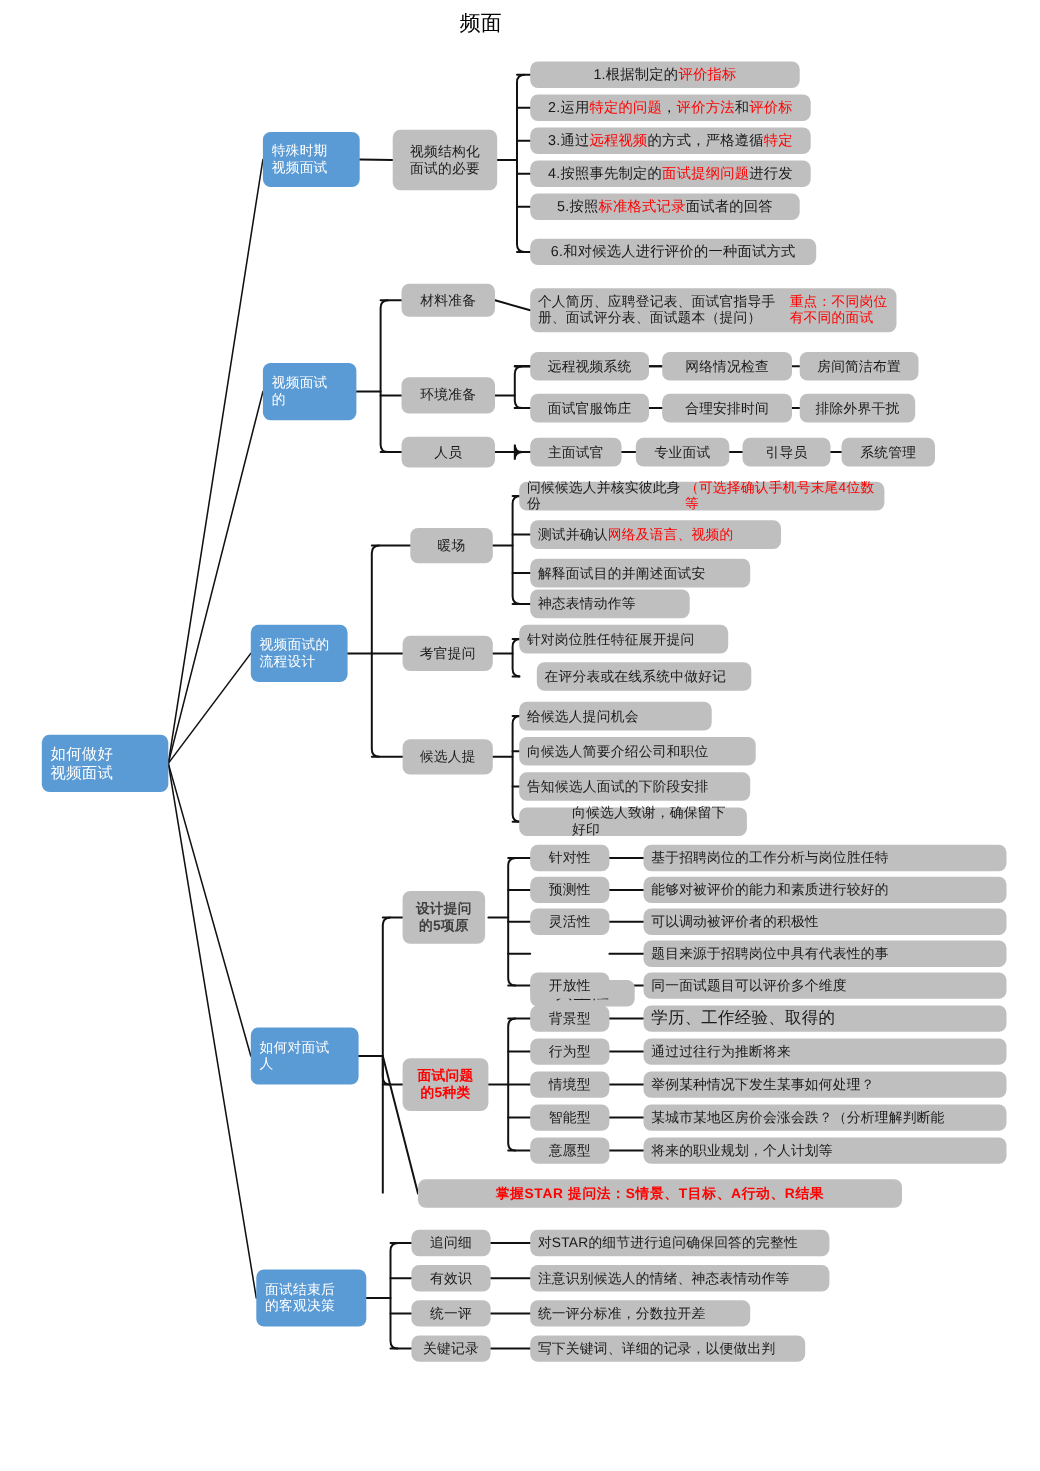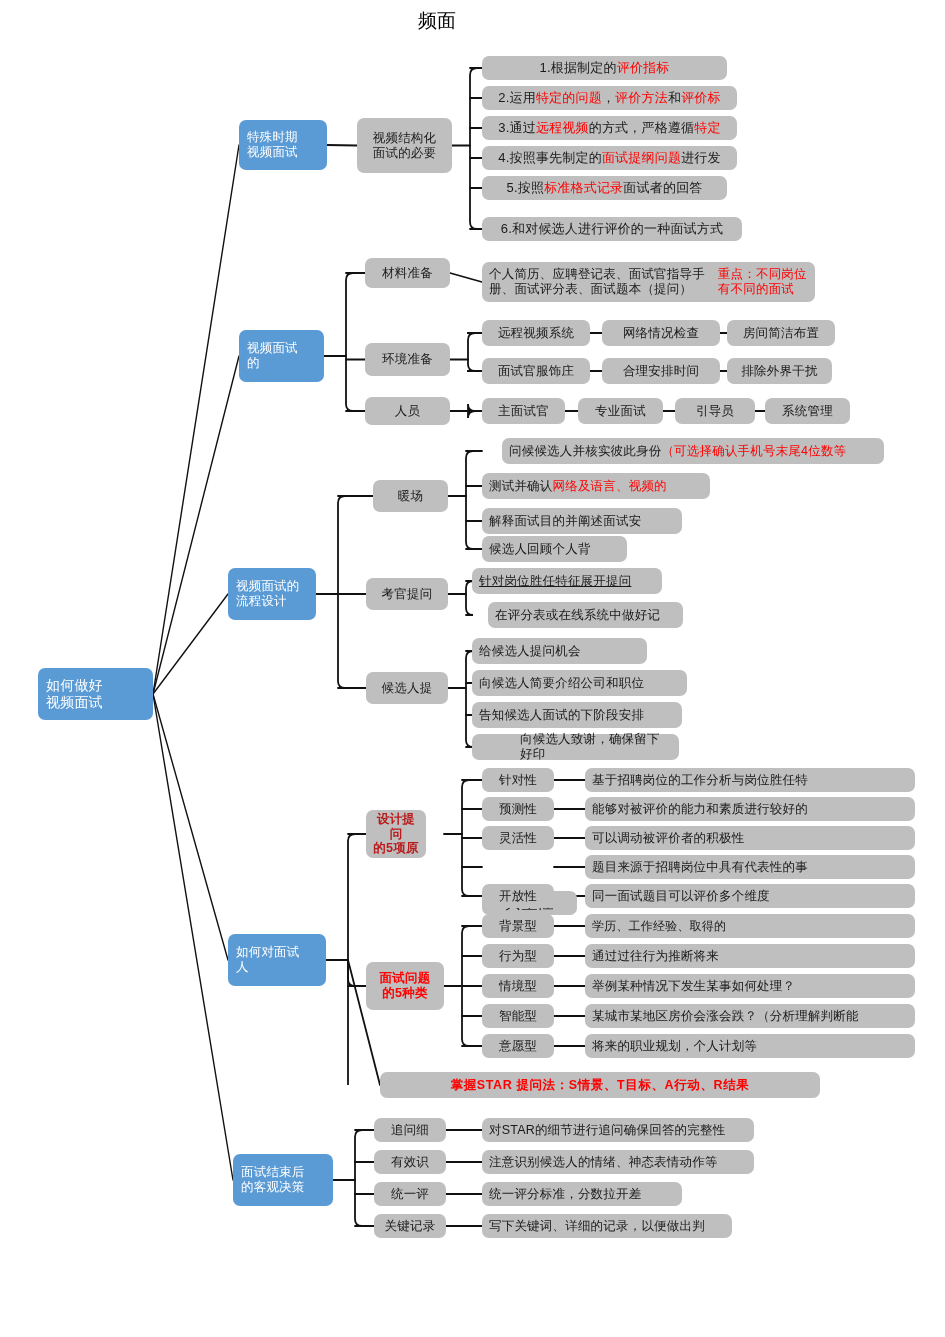--- a/index.html
+++ b/index.html
@@ -175,51 +175,51 @@
       <div class="node gray ctr" style="left: 602px; top: 358px; width: 118px; height: 26px; font-size: 12.5px;"><span>合理安排时间</span></div>
       <div class="node gray ctr" style="left: 727px; top: 358px; width: 105px; height: 26px; font-size: 12.5px;"><span>排除外界干扰</span></div>
       <div class="node gray ctr" style="left: 365px; top: 397px; width: 85px; height: 28px; font-size: 12.5px;">人员</div>
       <div class="node gray ctr" style="left: 482px; top: 398px; width: 83px; height: 26px; font-size: 12.5px;"><span>主面试官</span></div>
       <div class="node gray ctr" style="left: 578px; top: 398px; width: 85px; height: 26px; font-size: 12.5px;"><span>专业面试</span></div>
       <div class="node gray ctr" style="left: 675px; top: 398px; width: 80px; height: 26px; font-size: 12.5px;"><span>引导员</span></div>
       <div class="node gray ctr" style="left: 765px; top: 398px; width: 85px; height: 26px; font-size: 12.5px;"><span>系统管理</span></div>
       <div class="node blue" style="left: 228px; top: 568px; width: 88px; height: 52px; font-size: 12.5px;">视频面试的
 流程设计</div>
       <div class="node gray ctr" style="left: 373px; top: 480px; width: 75px; height: 32px; font-size: 12.5px;">暖场</div>
-      <div class="node gray lft" style="left: 502px; top: 438px; width: 382px; height: 26px; font-size: 12.5px;"><span>问候候选人并核实彼此身份</span><span class="red">（可选择确认手机号末尾4位数等</span></div>
+      <div class="node gray lft" style="left: 472px; top: 438px; width: 332px; height: 26px; font-size: 12.5px;"><span>问候候选人并核实彼此身份</span><span class="red">（可选择确认手机号末尾4位数等</span></div>
       <div class="node gray lft" style="left: 482px; top: 473px; width: 228px; height: 26px; font-size: 12.5px;"><span>测试并确认</span><span class="red">网络及语言、视频的</span></div>
       <div class="node gray lft" style="left: 482px; top: 508px; width: 200px; height: 26px; font-size: 12.5px;"><span>解释面试目的并阐述面试安</span></div>
-      <div class="node gray lft" style="left: 482px; top: 536px; width: 145px; height: 26px; font-size: 12.5px;"><span>候选人回顾个人背</span></div>
+      <div class="node gray lft" style="left: 482px; top: 536px; width: 145px; height: 26px; font-size: 12.5px;"><span>神态表情动作等</span></div>
       <div class="node gray ctr" style="left: 366px; top: 578px; width: 82px; height: 32px; font-size: 12.5px;">考官提问</div>
-      <div class="node gray lft" style="left: 472px; top: 568px; width: 190px; height: 26px; font-size: 12.5px; text-decoration: underline;"><span>针对岗位胜任特征展开提问</span></div>
+      <div class="node gray lft" style="left: 472px; top: 568px; width: 190px; height: 26px; font-size: 12.5px;"><span>针对岗位胜任特征展开提问</span></div>
       <div class="node gray lft" style="left: 472px; top: 602px; width: 195px; height: 26px; font-size: 12.5px; margin-left: 16px;"><span>在评分表或在线系统中做好记</span></div>
       <div class="node gray ctr" style="left: 366px; top: 672px; width: 82px; height: 32px; font-size: 12.5px;">候选人提</div>
       <div class="node gray lft" style="left: 472px; top: 638px; width: 175px; height: 26px; font-size: 12.5px;"><span>给候选人提问机会</span></div>
       <div class="node gray lft" style="left: 472px; top: 670px; width: 215px; height: 26px; font-size: 12.5px;"><span>向候选人简要介绍公司和职位</span></div>
       <div class="node gray lft" style="left: 472px; top: 702px; width: 210px; height: 26px; font-size: 12.5px;"><span>告知候选人面试的下阶段安排</span></div>
       <div class="node gray lft" style="left: 472px; top: 734px; width: 207px; height: 26px; font-size: 12.5px; padding-left: 48px;"><span>向候选人致谢，确保留下好印</span></div>
       <div class="node blue" style="left: 228px; top: 934px; width: 98px; height: 52px; font-size: 12.5px;">如何对面试
 人</div>
       <div class="node gray star" style="left: 380px; top: 1072px; width: 440px; height: 26px; font-size: 12.5px;">掌握STAR 提问法：S情景、T目标、A行动、R结果</div>
-      <div class="node gray ctr" style="left: 366px; top: 810px; width: 60px; height: 48px; font-size: 12.5px; color: #b91c1c; font-weight: bold;">设计提问
+      <div class="node gray ctr" style="left: 366px; top: 810px; width: 75px; height: 48px; font-size: 12.5px; color: #404040; font-weight: bold;">设计提问
 的5项原</div>
       <div class="node gray ctr" style="left: 482px; top: 768px; width: 72px; height: 24px; font-size: 12.5px;"><span>针对性</span></div>
       <div class="node gray lft" style="left: 585px; top: 768px; width: 330px; height: 24px; font-size: 12.5px;">基于招聘岗位的工作分析与岗位胜任特</div>
       <div class="node gray ctr" style="left: 482px; top: 797px; width: 72px; height: 24px; font-size: 12.5px;"><span>预测性</span></div>
       <div class="node gray lft" style="left: 585px; top: 797px; width: 330px; height: 24px; font-size: 12.5px;">能够对被评价的能力和素质进行较好的</div>
       <div class="node gray ctr" style="left: 482px; top: 826px; width: 72px; height: 24px; font-size: 12.5px;"><span>灵活性</span></div>
       <div class="node gray lft" style="left: 585px; top: 826px; width: 330px; height: 24px; font-size: 12.5px;">可以调动被评价者的积极性</div>
       <div class="node gray ctr" style="left: 482px; top: 891px; width: 95px; height: 24px; font-size: 16px;"><span>典型性</span></div>
       <div class="node gray lft" style="left: 585px; top: 855px; width: 330px; height: 24px; font-size: 12.5px;">题目来源于招聘岗位中具有代表性的事</div>
       <div class="node gray ctr" style="left: 482px; top: 884px; width: 72px; height: 24px; font-size: 12.5px;"><span>开放性</span></div>
       <div class="node gray lft" style="left: 585px; top: 884px; width: 330px; height: 24px; font-size: 12.5px;">同一面试题目可以评价多个维度</div>
       <div class="node gray ctr" style="left: 366px; top: 962px; width: 78px; height: 48px; font-size: 12.5px; color: rgb(255, 0, 0); font-weight: bold;">面试问题
 的5种类</div>
       <div class="node gray ctr" style="left: 482px; top: 914px; width: 72px; height: 24px; font-size: 12.5px;"><span>背景型</span></div>
-      <div class="node gray lft" style="left: 585px; top: 914px; width: 330px; height: 24px; font-size: 12px;">学历、工作经验、取得的</div>
+      <div class="node gray lft" style="left: 585px; top: 914px; width: 330px; height: 24px; font-size: 15px;">学历、工作经验、取得的</div>
       <div class="node gray ctr" style="left: 482px; top: 944px; width: 72px; height: 24px; font-size: 12.5px;"><span>行为型</span></div>
       <div class="node gray lft" style="left: 585px; top: 944px; width: 330px; height: 24px; font-size: 12.5px;">通过过往行为推断将来</div>
       <div class="node gray ctr" style="left: 482px; top: 974px; width: 72px; height: 24px; font-size: 12.5px;"><span>情境型</span></div>
       <div class="node gray lft" style="left: 585px; top: 974px; width: 330px; height: 24px; font-size: 12.5px;">举例某种情况下发生某事如何处理？</div>
       <div class="node gray ctr" style="left: 482px; top: 1004px; width: 72px; height: 24px; font-size: 12.5px;"><span>智能型</span></div>
       <div class="node gray lft" style="left: 585px; top: 1004px; width: 330px; height: 24px; font-size: 12.5px;">某城市某地区房价会涨会跌？（分析理解判断能</div>
       <div class="node gray ctr" style="left: 482px; top: 1034px; width: 72px; height: 24px; font-size: 12.5px;"><span>意愿型</span></div>
       <div class="node gray lft" style="left: 585px; top: 1034px; width: 330px; height: 24px; font-size: 12.5px;">将来的职业规划，个人计划等</div>
       <div class="node blue" style="left: 233px; top: 1154px; width: 100px; height: 52px; font-size: 12.5px;">面试结束后
 的客观决策</div>

